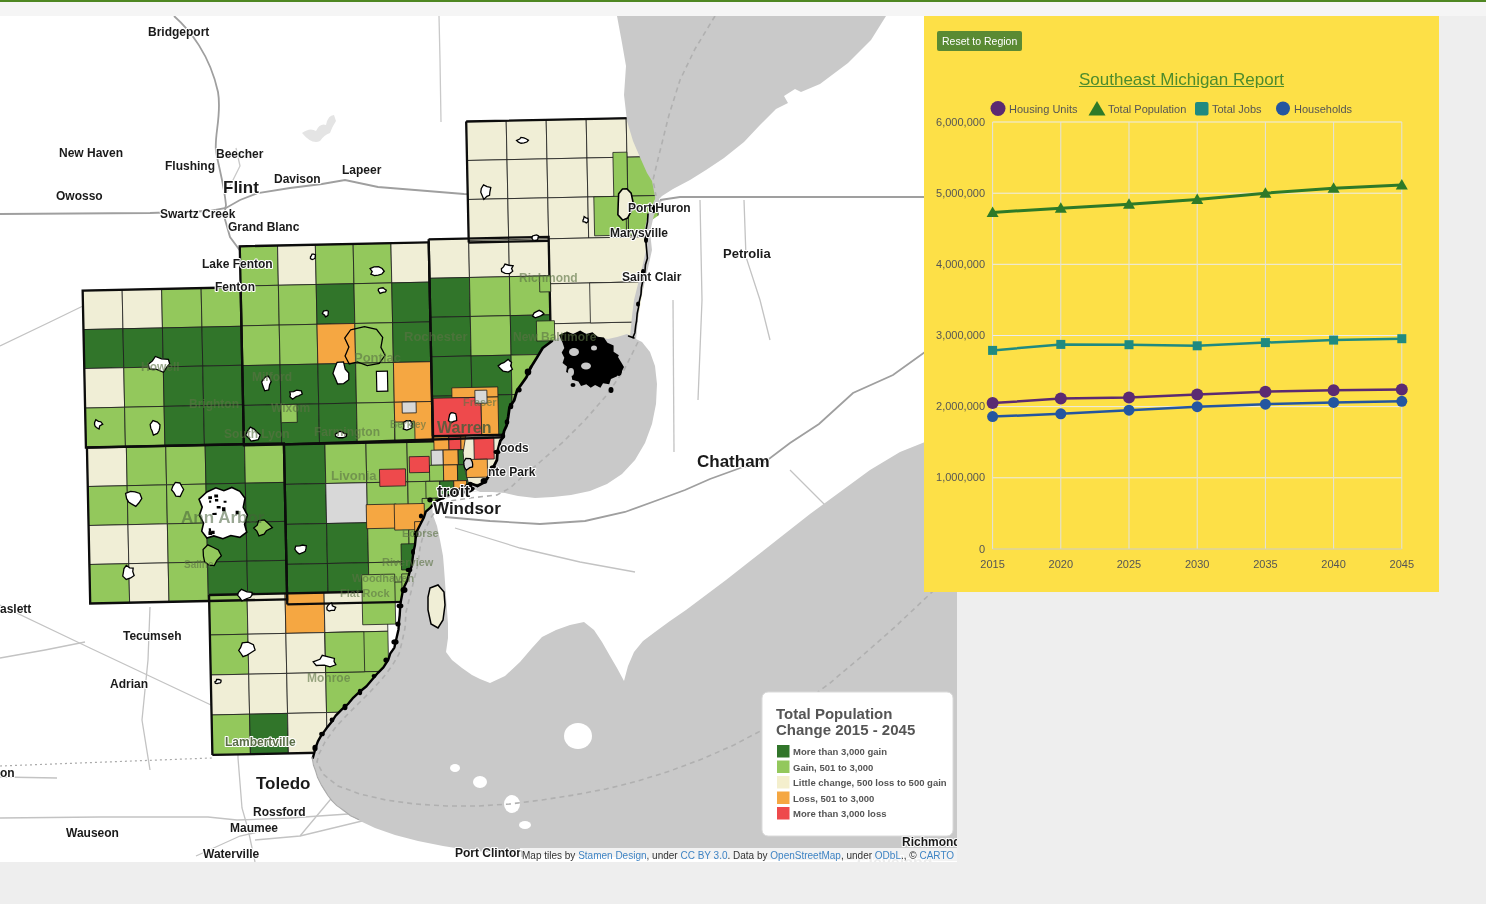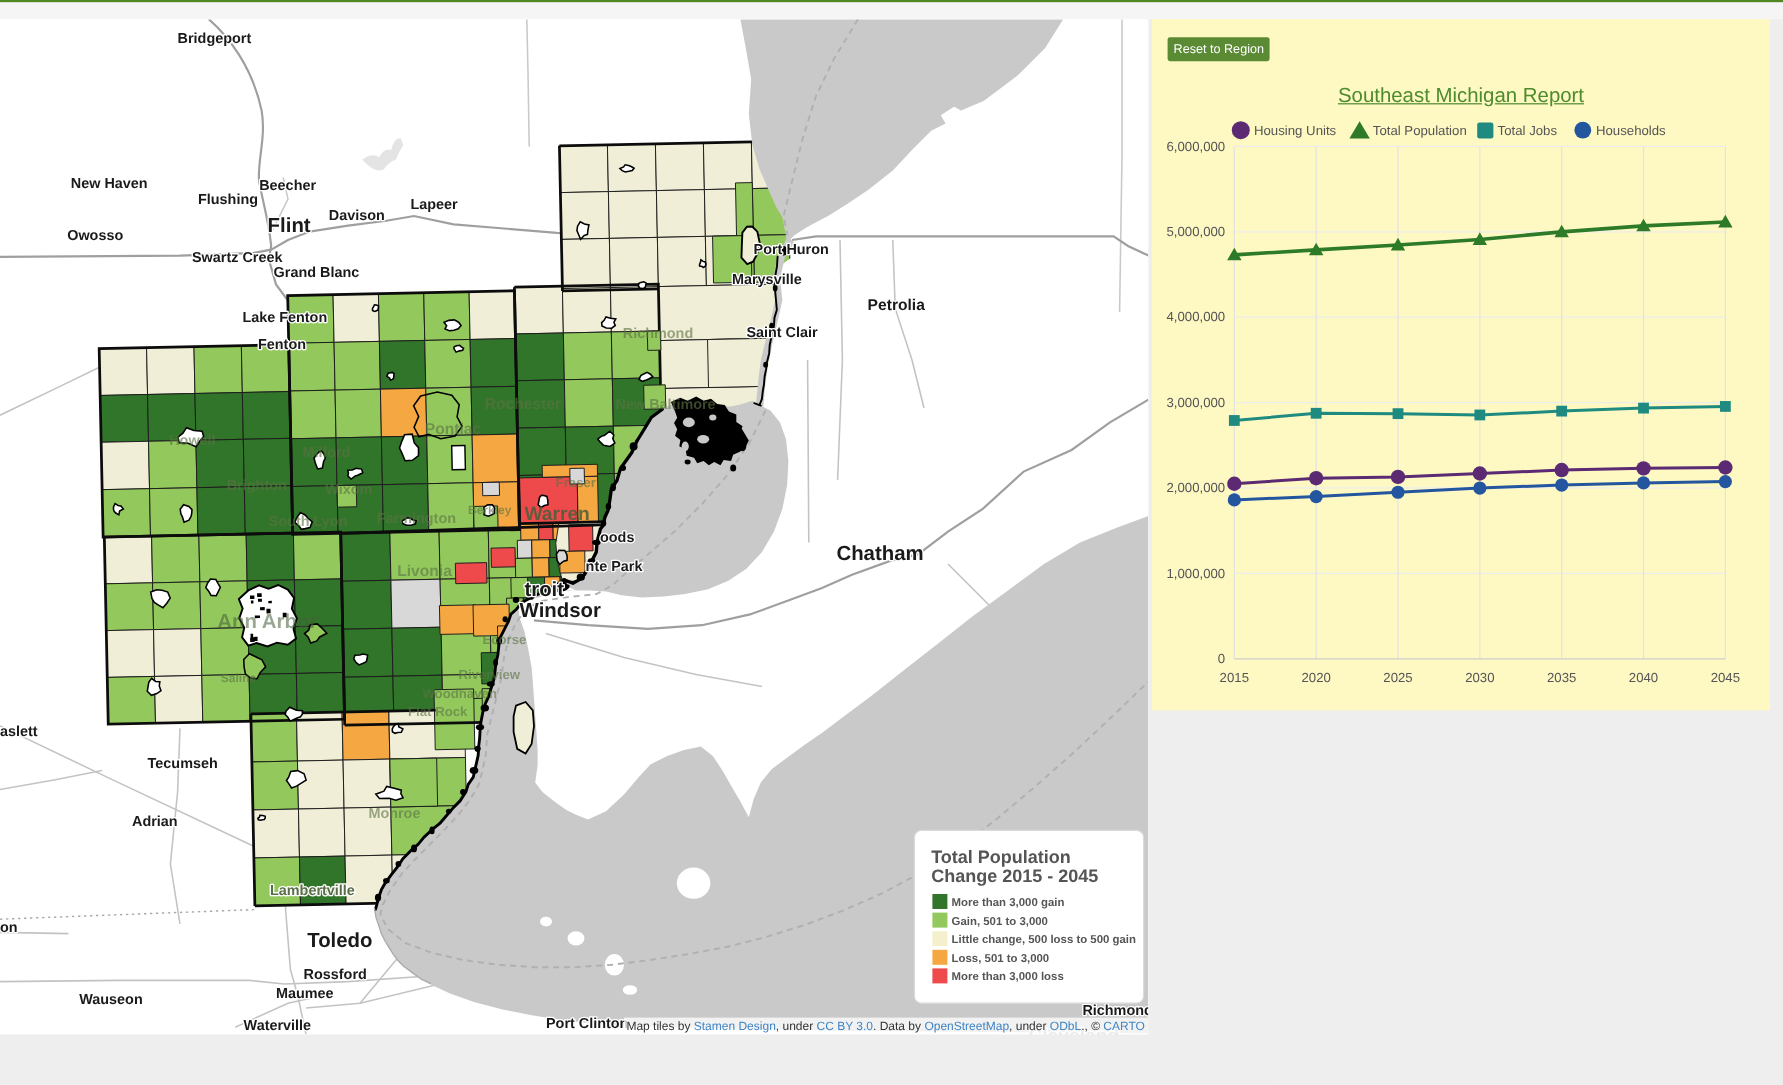--- a/index.html
+++ b/index.html
@@ -1,20 +1,20 @@
 <!DOCTYPE html>
 <html><head>
 <meta charset="utf-8">
 <style>
 html,body{margin:0;padding:0;background:#eeeeee;font-family:"Liberation Sans",sans-serif;}
 #page{position:relative;width:1486px;height:904px;overflow:hidden;background:#eee;}
 #topbar{position:absolute;left:0;top:0;width:1486px;height:2px;background:#4f8722;}
 #topgap{position:absolute;left:0;top:2px;width:1486px;height:14px;background:#f5f5f5;}
 #map{position:absolute;left:0;top:16px;width:957px;height:846px;background:#ffffff;overflow:hidden;}
-#card{position:absolute;left:960px;top:16px;width:515px;height:576px;background:#fef9c3;}
+#card{position:absolute;left:924px;top:16px;width:515px;height:576px;background:#fde047;}
 #resetbtn{position:absolute;left:13px;top:15px;background:#5a8a33;color:#fff;font-size:10.5px;padding:4px 5px;border-radius:2px;}
 #rtitle{position:absolute;left:0;top:54px;width:515px;text-align:center;font-size:17px;color:#4d8b2c;text-decoration:underline;}
 </style>
 </head>
 <body>
 <div id="page">
   <div id="topbar"></div>
   <div id="topgap"></div>
   <div id="map">
     <svg id="mapsvg" width="957" height="846" viewBox="0 16 957 846" xmlns="http://www.w3.org/2000/svg">

